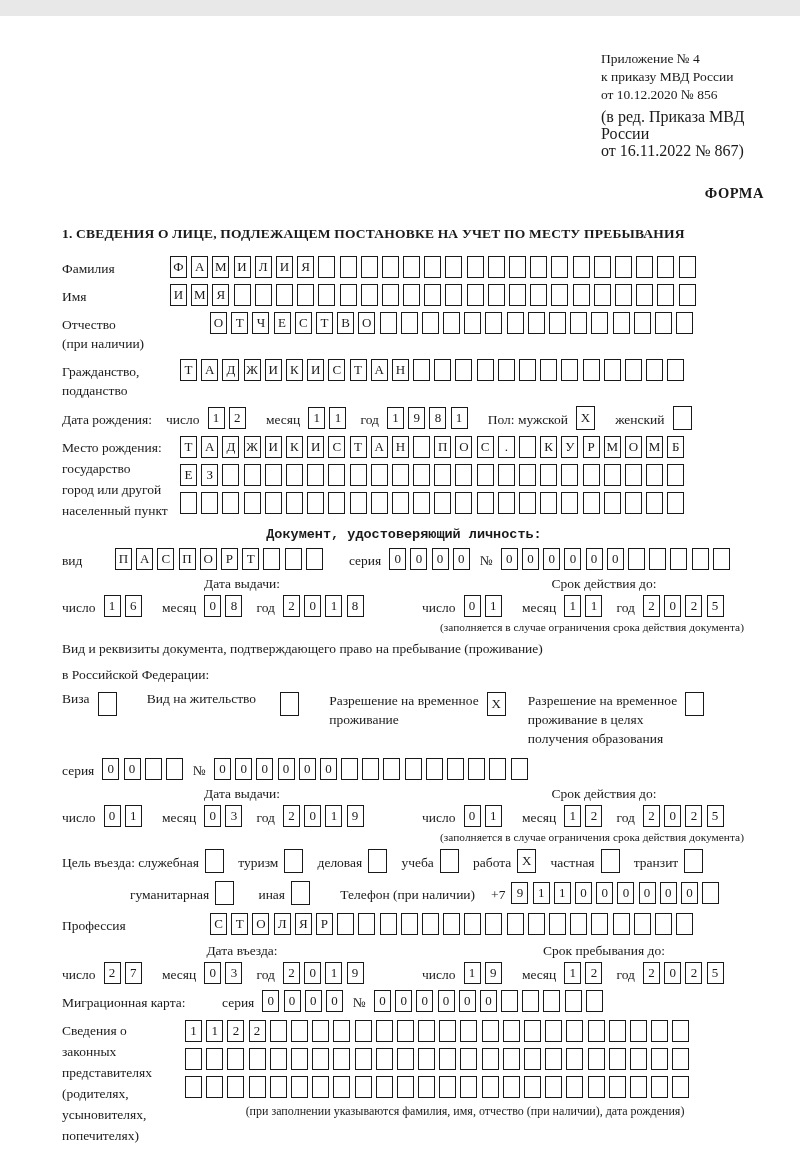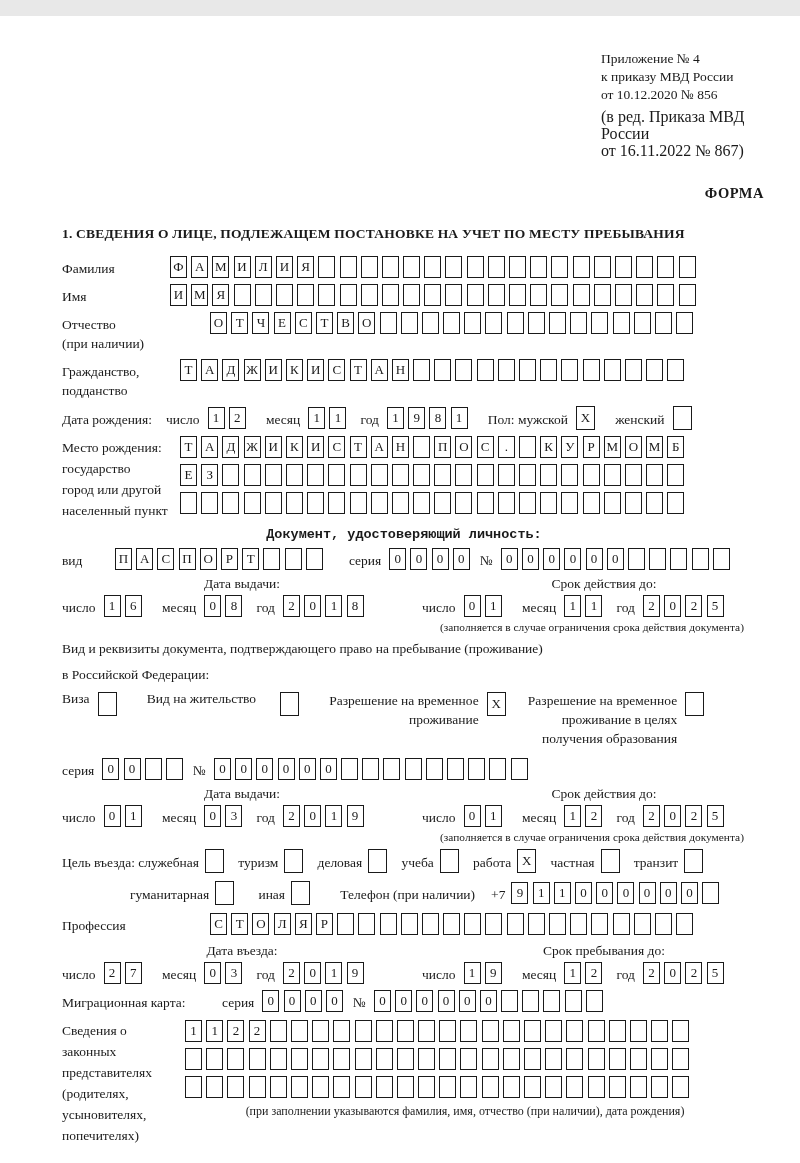--- a/index.html
+++ b/index.html
@@ -48,21 +48,21 @@
   .date-col.left { width:360px; }
   .date-col.right { width:364px; }
   .date-heading { text-align:center; margin-bottom:3px; }
   .date-line { display:flex; align-items:center; }
   .fine { font-size:11.4px; white-space:nowrap; text-align:center; margin-top:4px; margin-left:-24px; }
 
   .plain-line { margin:2px 0 6px 0; line-height:20px; }
 
   
   .permit-row { display:flex; align-items:flex-start; margin:4px 0 10px 0; }
-  .pr-label { text-align:right; line-height:19px; }
+  .pr-label { text-align:left; line-height:19px; }
   .pr-item { display:flex; align-items:flex-start; }
   .pr-item .cells { margin-left:8px; margin-top:1px; }
 
   .purpose-row { display:flex; align-items:center; margin-bottom:8px;text-align:right; }
   .purpose-row .dl { margin-right:6px; }
   .purpose-row .cells { margin-right:10px; }
 
   .reps-note { font-size:12px; text-align:center; width:560px; margin-top:4px; }
 </style>
 </head>

